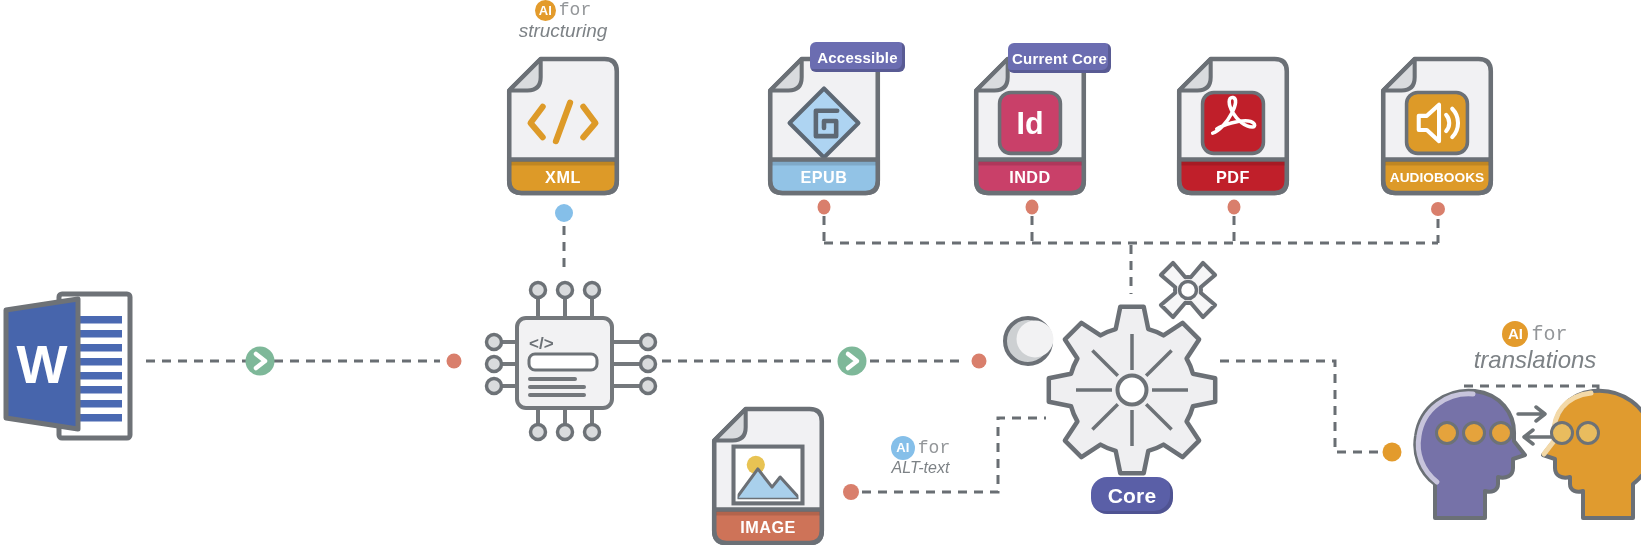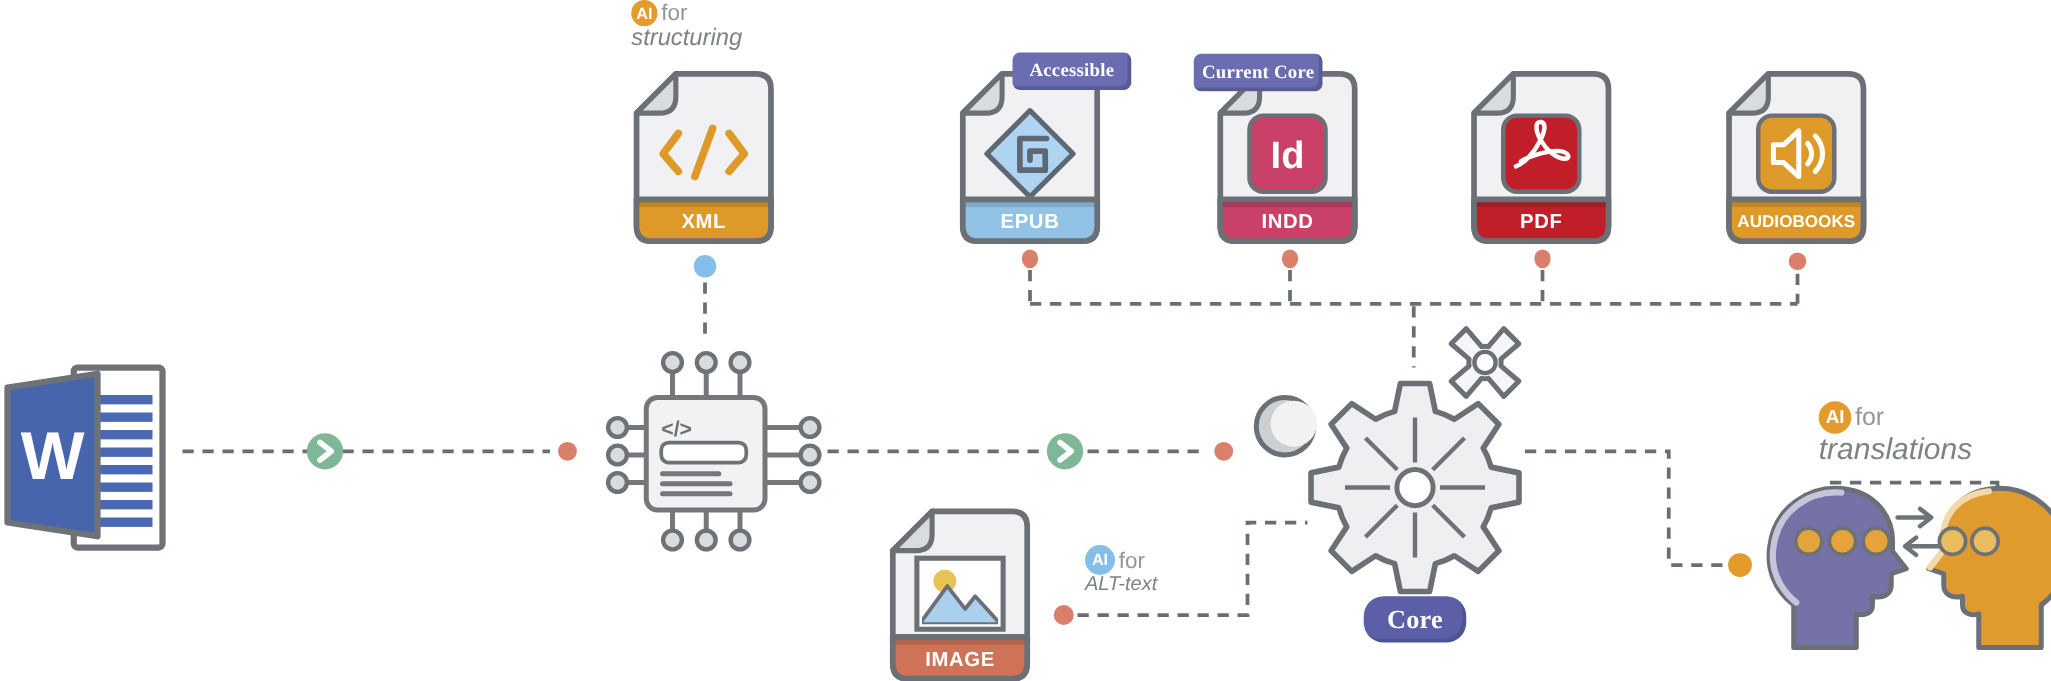--- a/index.html
+++ b/index.html
@@ -5,29 +5,29 @@
   html,body{margin:0;padding:0;background:#fff;}
   .stage{position:relative;width:1641px;height:545px;background:#fff;overflow:hidden;
          font-family:"Liberation Sans",sans-serif;}
   svg{display:block;}
   
   #connectors{position:absolute;left:0;top:0;z-index:1;}
   .comp{position:absolute;z-index:2;}
   
   .badge{position:absolute;z-index:3;background:#6B6DB1;color:#fff;font-weight:bold;
          font-size:15px;display:flex;align-items:center;justify-content:center;
-         border-radius:6px;box-shadow:inset -3px -3px 0 rgba(0,0,0,.16);letter-spacing:.2px;font-family:Liberation Serif, serif;}
+         border-radius:6px;box-shadow:inset -3px -3px 0 rgba(0,0,0,.16);letter-spacing:.2px;}
   .badge.core{background:#5A5FA7;font-size:21px;border-radius:16px;box-shadow:inset -3px -3px 0 rgba(0,0,0,.12);}
   
-  .ai-label{position:absolute;z-index:3;display:flex;flex-direction:column;line-height:1.05;}
+  .ai-label{position:absolute;z-index:3;display:flex;flex-direction:column;align-items:center;line-height:1.05;}
   .ai-line1{display:flex;align-items:center;}
   .ai-badge{display:inline-flex;align-items:center;justify-content:center;border-radius:50%;
             color:#fff;font-weight:bold;background:#E39B2C;}
   .ai-badge.blue{background:#85BFE9;}
-  .ai-for{color:#939699;margin-left:3px;}
+  .ai-for{color:#939699;margin-left:3px;font-family:Liberation Mono, monospace;}
   .ai-subject{color:#7D8286;font-style:italic;}
   .lbl-structuring .ai-badge{width:21px;height:21px;font-size:13px;}
   .lbl-structuring .ai-for{font-size:18px;}
   .lbl-structuring .ai-subject{font-size:19px;}
   .lbl-alt .ai-badge{width:24px;height:24px;font-size:13px;}
   .lbl-alt .ai-for{font-size:18px;}
   .lbl-alt .ai-subject{font-size:16px;}
   .lbl-trans .ai-badge{width:26px;height:26px;font-size:15px;}
   .lbl-trans .ai-for{font-size:20px;}
   .lbl-trans .ai-subject{font-size:24px;}
@@ -157,21 +157,21 @@
         <path d="M65,58 A12,12 0 0 1 65,74"></path>
         <path d="M71,52 A20,20 0 0 1 71,80"></path>
       </g>
     </g>
     <path d="M3,102 H109 V123 Q109,135 97,135 H15 Q3,135 3,123 Z" stroke="#6B7076" stroke-width="4.5" stroke-linejoin="round" fill="#DD9A28"></path>
     <path d="M5,104 H107 V108 H5 Z" fill="rgba(0,0,0,0.13)"></path>
     <text x="56" y="124" text-anchor="middle" class="banner-text small">AUDIOBOOKS</text>
   </svg>
 
   <div class="badge" style="left:810px;top:42px;width:95px;height:30px">Accessible</div>
-  <div class="badge" style="left:955px;top:43px;width:103px;height:30px">Current Core</div>
+  <div class="badge" style="left:1008px;top:43px;width:103px;height:30px">Current Core</div>
 
   <svg class="comp" style="left:478px;top:272px" width="186" height="178" viewBox="0 0 186 178">
     <g stroke="#74787C" stroke-width="4">
       <path d="M60,46 V26 M87,46 V26 M114,46 V26"></path>
       <path d="M60,136 V152 M87,136 V152 M114,136 V152"></path>
       <path d="M39,70 H23 M39,92 H23 M39,114 H23"></path>
       <path d="M134,70 H163 M134,92 H163 M134,114 H163"></path>
     </g>
     <g fill="#D9DBDD" stroke="#6D7277" stroke-width="3.5">
       <circle cx="60" cy="18" r="7.5"></circle>

